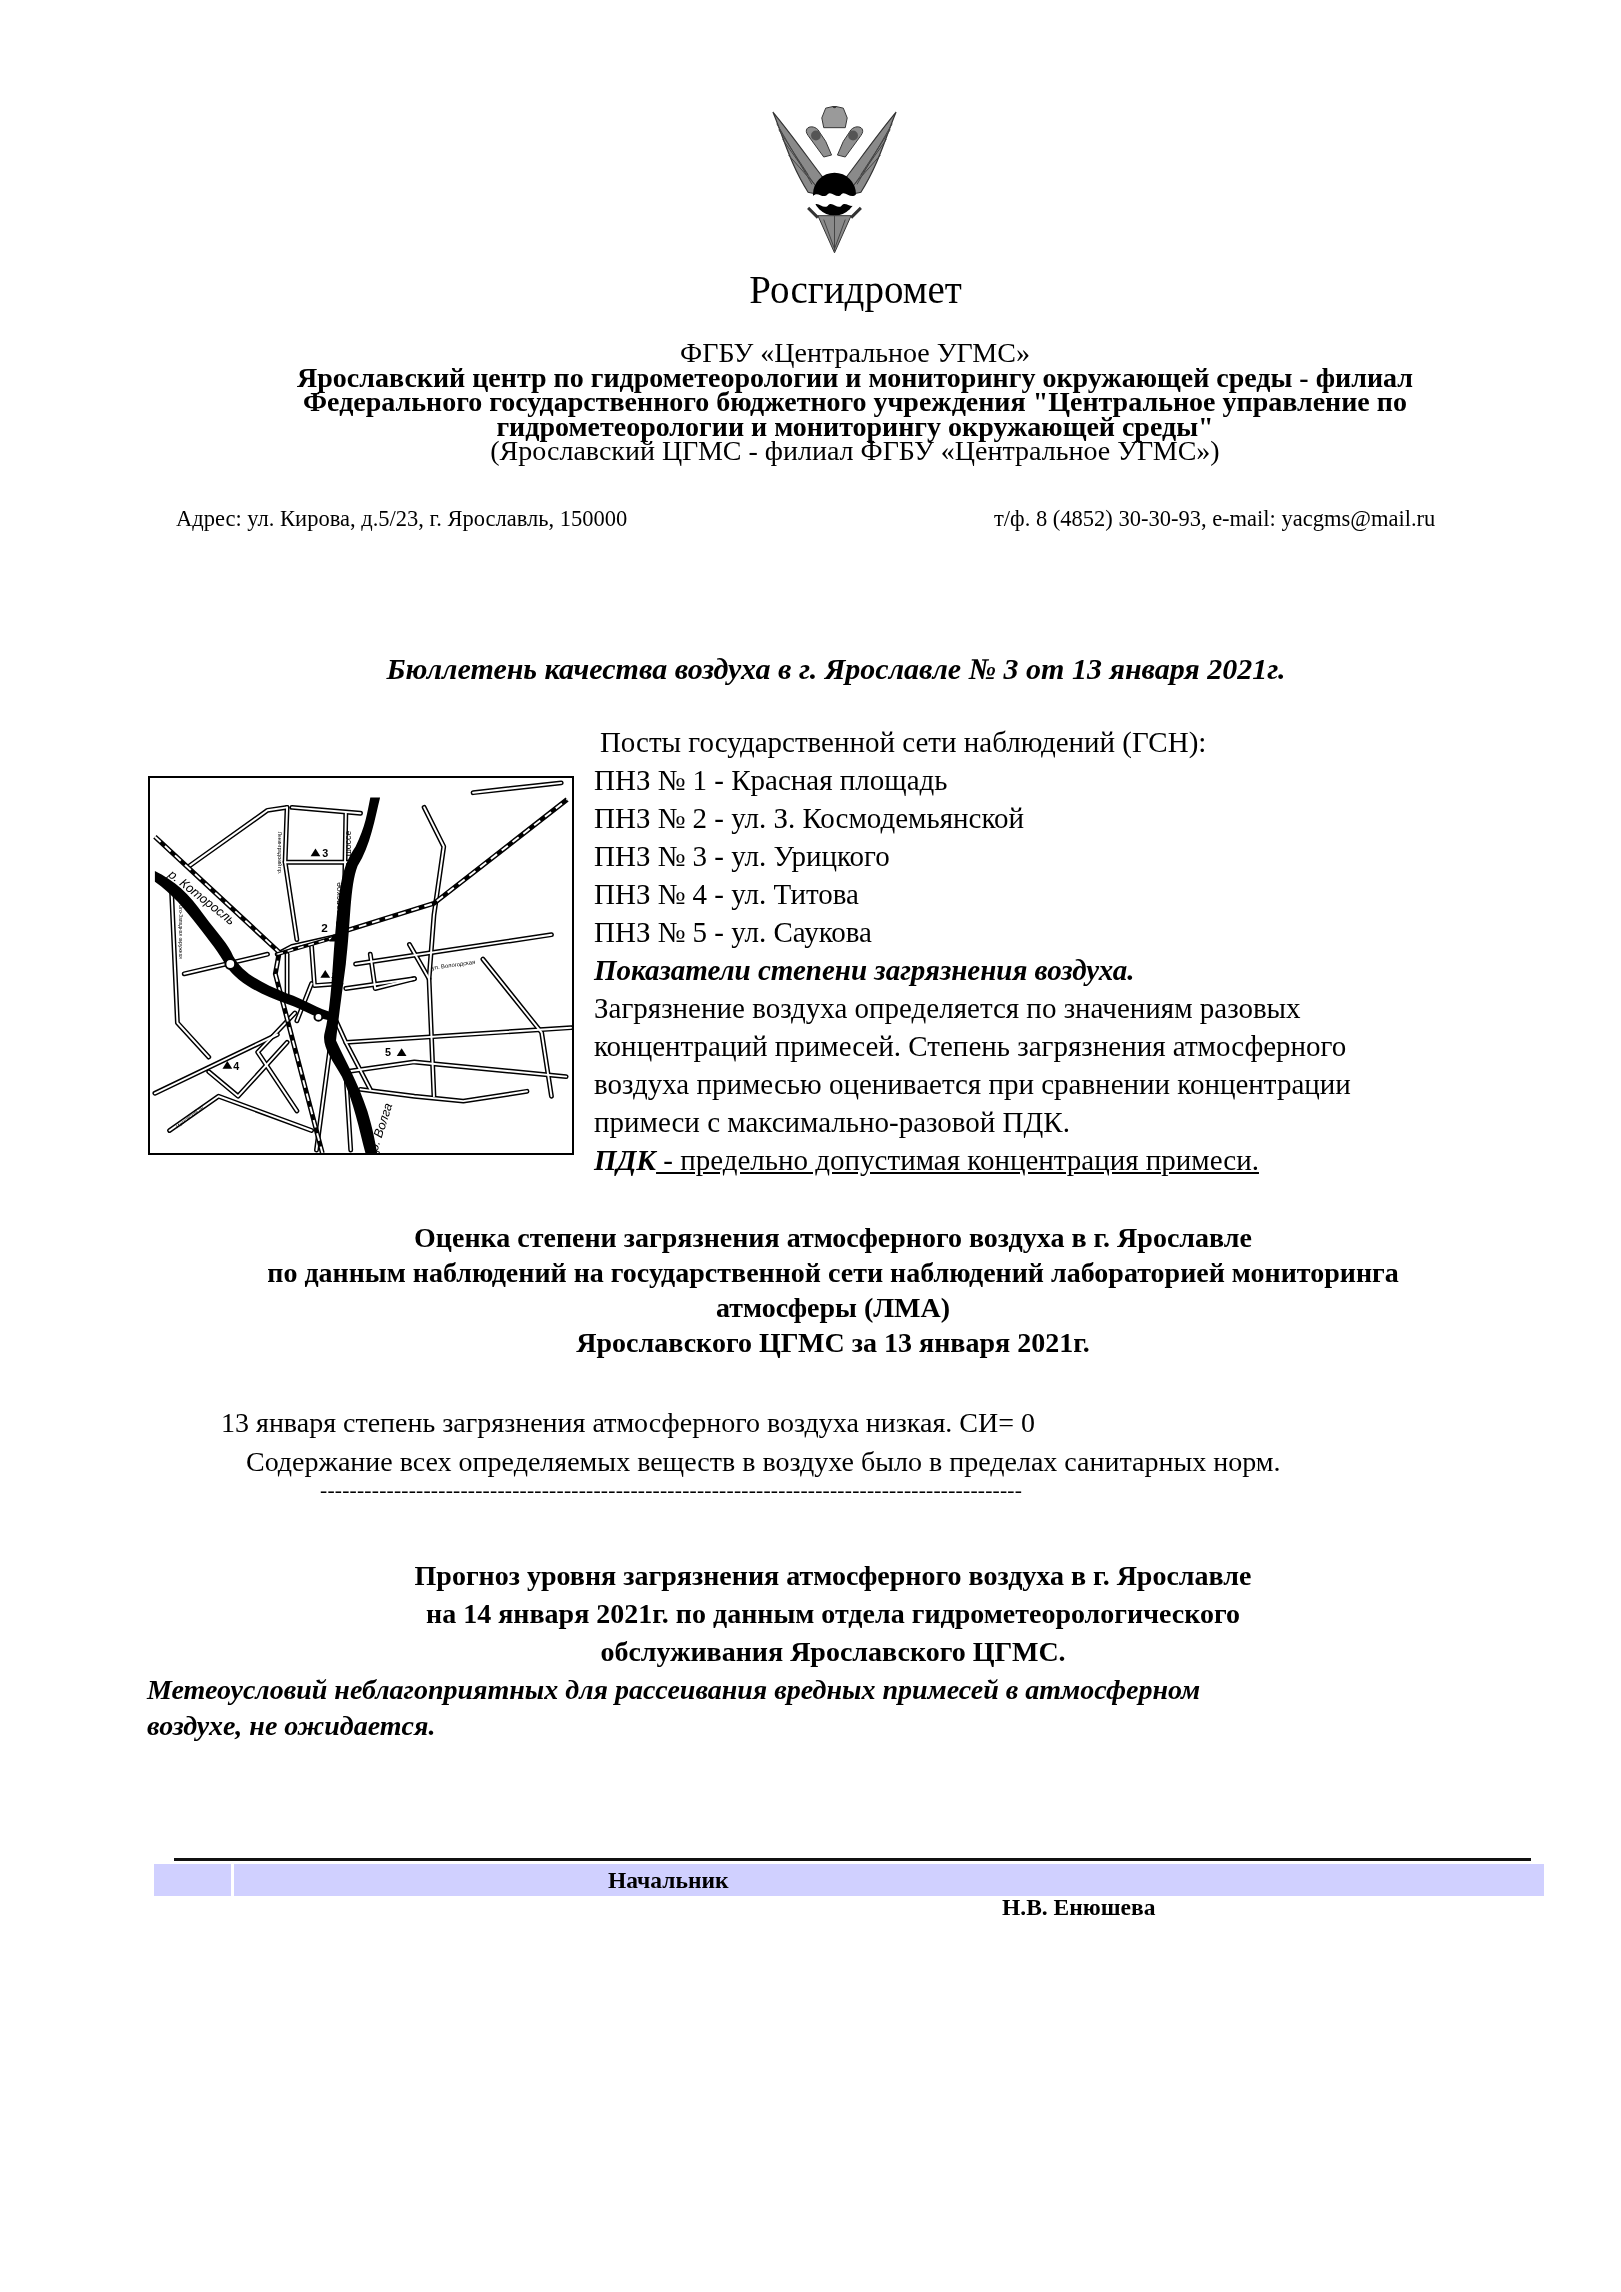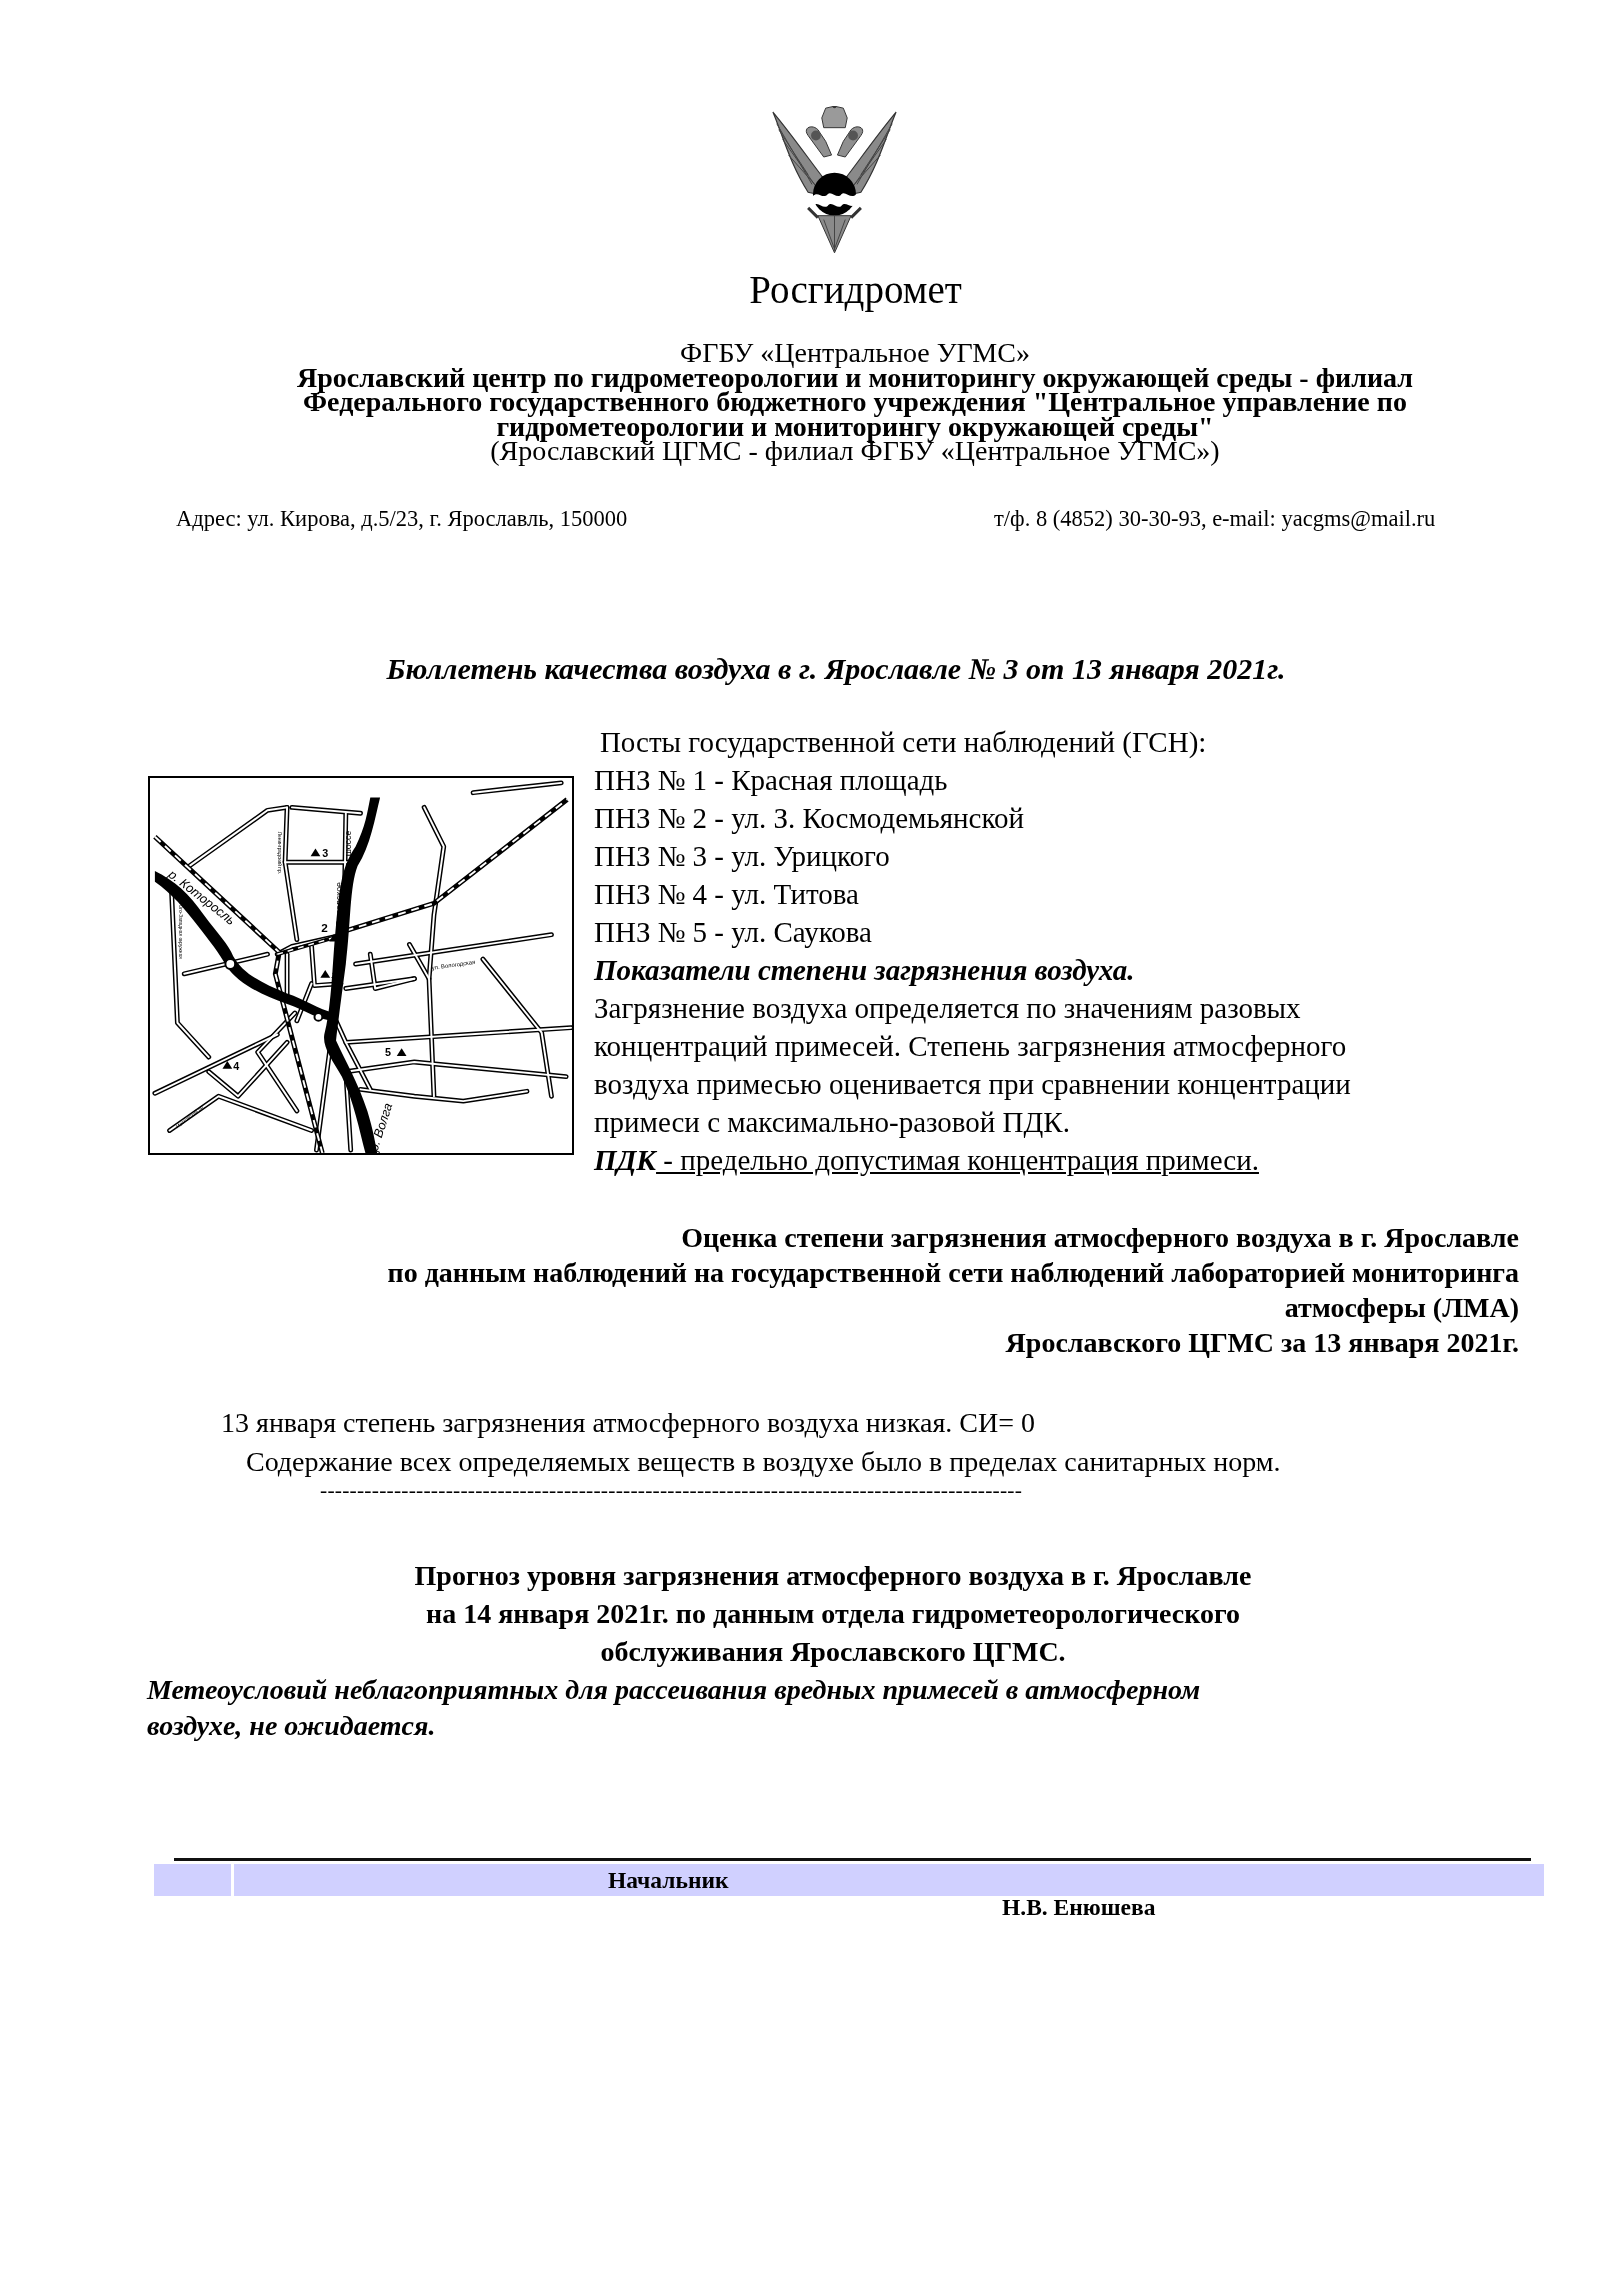--- a/index.html
+++ b/index.html
@@ -15,21 +15,21 @@
   #address { left: 176px; top: 506px; font-size: 22.5px; }
   #contacts { left: 994px; top: 506px; font-size: 22.5px; }
   #bulletin-title { top: 652px; left: 0; width: 1672px; text-align: center; font-size: 30px; font-weight: bold; font-style: italic; }
   #map-box { position: absolute; left: 148px; top: 776px; width: 422px; height: 375px; border: 2px solid #000; background: #fff; }
   #map-box svg { display: block; }
   #right-col { position: absolute; left: 594px; top: 723px; font-size: 29px; line-height: 38px; }
   #right-col div { white-space: nowrap; }
   .bi { font-weight: bold; font-style: italic; }
   .u { }
   .ui { text-decoration: underline; }
-  #assess { position: absolute; left: 147px; width: 1372px; top: 1220px; text-align: right; font-size: 28px; font-weight: bold; line-height: 35px; }
+  #assess { position: absolute; left: 147px; width: 1372px; top: 1220px; text-align: center; font-size: 28px; font-weight: bold; line-height: 35px; }
   #assess div { white-space: nowrap; }
   #status1 { left: 221px; top: 1407px; font-size: 28px; }
   #status2 { left: 231px; top: 1446px; font-size: 28px; margin-left: 15px; }
   #dashes { left: 320px; top: 1478px; font-size: 21.6px; letter-spacing: 0.2px; overflow: hidden; width: 1059px; }
   #forecast { position: absolute; left: 196px; width: 1274px; top: 1557px; text-align: center; font-size: 28px; font-weight: bold; line-height: 38px; }
   #forecast div { white-space: nowrap; }
   #forecast-note { position: absolute; left: 147px; width: 1372px; top: 1672px; text-align: left; font-size: 28px; font-weight: bold; font-style: italic; line-height: 36px; }
   #forecast-note div { white-space: nowrap; }
   #sign-rule { position: absolute; left: 174px; top: 1858px; width: 1357px; height: 2.9px; background: #111; }
   #sign-band { position: absolute; left: 154px; top: 1864px; width: 1390px; height: 32px; background: #d0d0ff; }

